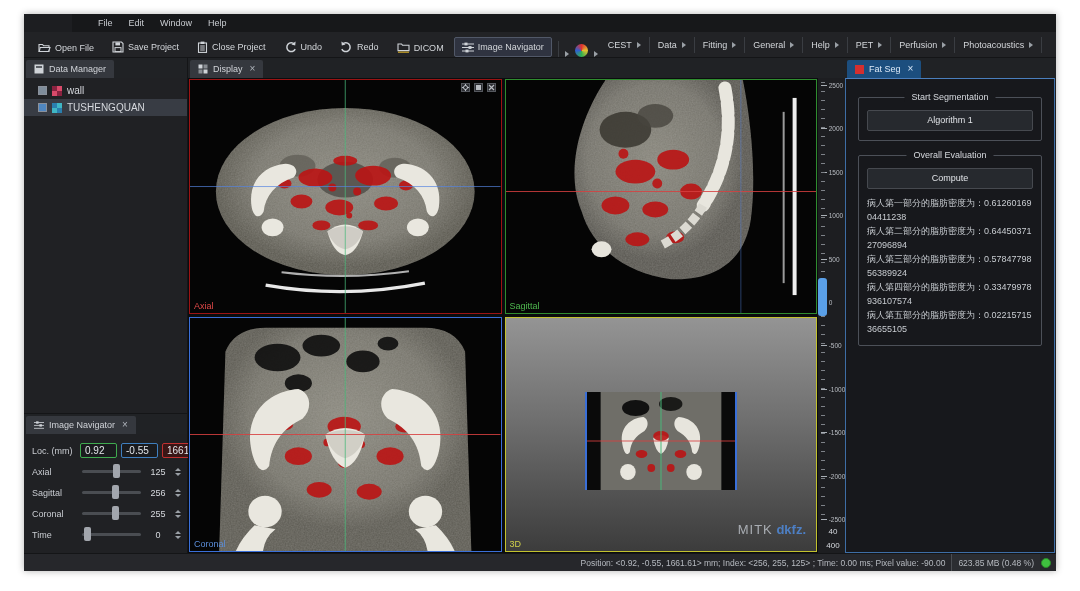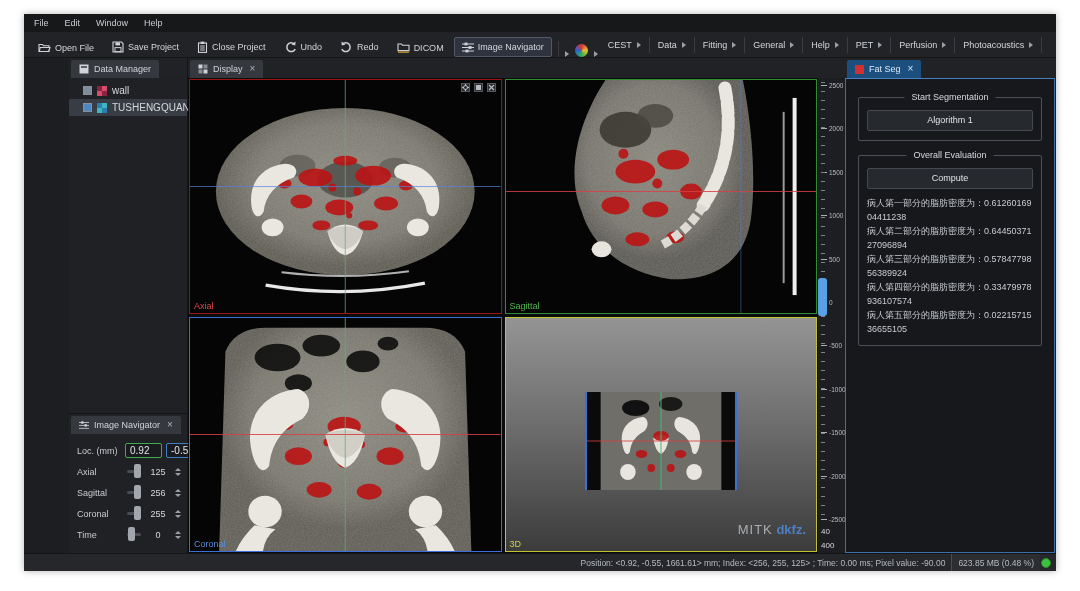--- a/index.html
+++ b/index.html
@@ -1,38 +1,38 @@
 <!DOCTYPE html>
 <html><head>
 <meta charset="utf-8">
 <style>
   * { margin:0; padding:0; box-sizing:border-box; }
   html,body { width:1080px; height:591px; background:#ffffff; font-family:"Liberation Sans", sans-serif; overflow:hidden; }
   .canvas { position:relative; width:1080px; height:591px; background:#ffffff; }
   .app { position:absolute; left:24px; top:14px; width:1032px; height:557px; background:#1d1e21; box-shadow:0 0 7px rgba(0,0,0,.3); display:flex; flex-direction:column; color:#d0d3d8; }
 
   
-  .menubar { height:18px; background:#17181a; display:flex; align-items:center; padding-left:10px; gap:16px; flex:none; }
+  .menubar { height:18px; background:#17181a; display:flex; align-items:center; padding-left:26px; gap:16px; flex:none;margin-left:48px; }
   .menu-item { font-size:9px; color:#c9ccd1; cursor:default; }
 
   
   .toolbar { height:26px; background:#222326; display:flex; align-items:flex-end; padding:0 6px; gap:2px; flex:none; border-bottom:1px solid #141517; }
   .tbtn { display:flex; align-items:center; gap:4px; font-size:9px; color:#d3d6da; padding:3px 7px; border-radius:2px; border:1px solid transparent; white-space:nowrap; }
   .tbtn.active { background:#2f3340; border-color:#515868; }
   .tbtn svg { display:block; }
   .tb-sep { width:1px; height:16px; background:#3a3d42; margin:0 4px; flex:none; }
   .arr-r { width:0; height:0; border-left:4px solid #9aa0a6; border-top:3px solid transparent; border-bottom:3px solid transparent; flex:none; }
   .color-icon { width:13px; height:13px; border-radius:50%; background:conic-gradient(#e03030,#e0c030,#30b050,#3060d0,#e03030); margin:0 4px; flex:none; }
   .view-menus { display:flex; align-items:center; height:100%; overflow:hidden; }
   .vm { display:flex; align-items:center; gap:5px; font-size:9px; color:#d3d6da; padding:0 8px; height:16px; border-right:1px solid #3a3d42; white-space:nowrap; }
   .vm::after { content:""; width:0; height:0; border-left:4px solid #9aa0a6; border-top:3px solid transparent; border-bottom:3px solid transparent; }
 
   
   .content { flex:1; display:flex; min-height:0; }
-  .left-col { width:164px; flex:none; display:flex; flex-direction:column; background:#1d1e21; border-right:1px solid #141517;padding-left:45px; }
+  .left-col { width:164px; flex:none; display:flex; flex-direction:column; background:#1d1e21; border-right:1px solid #141517; }
   .center-col { flex:1; display:flex; flex-direction:column; min-width:0; }
   .right-col { width:211px; flex:none; display:flex; flex-direction:column; background:#1d1e21; }
 
   .tabbar { height:20px; background:#202225; display:flex; align-items:flex-end; padding-left:2px; flex:none; }
   .tab { display:flex; align-items:center; gap:5px; font-size:9px; color:#d0d3d8; background:#35383e; padding:3px 8px; border-radius:2px 2px 0 0; height:18px; }
   .tab .close { color:#aeb3ba; font-size:10px; line-height:8px; margin-left:2px; }
   .tab .close::before { content:"×"; }
   .tab.fatseg { background:#1c4e7e; color:#dce9f7; }
   .tab.fatseg .close { color:#d4e4f5; }
 
@@ -79,21 +79,21 @@
   .pane-ctrls { position:absolute; top:3px; right:5px; display:flex; gap:4px; z-index:3; }
   .pane-ctrls span { width:9px; height:9px; background:#2c2e33; border:1px solid #55585e; display:flex; align-items:center; justify-content:center; }
   .pane-ctrls svg { display:block; }
   .mini3d { position:absolute; left:50%; top:53%; transform:translate(-50%,-50%); width:152px; height:98px; border-left:2px solid #3a6fd8; border-right:2px solid #3a6fd8; }
   .mini3d svg { width:100%; height:100%; display:block; }
   .watermark { position:absolute; right:10px; bottom:14px; font-size:13px; z-index:3; }
   .watermark .w1 { color:#a9adb3; letter-spacing:1px; }
   .watermark .w2 { color:#4d7fc4; font-weight:bold; }
 
   
-  .lw-col { width:27px; flex:none; background:#1d1e21; position:relative; display:flex; flex-direction:column; padding:4px 0 2px 3px; }
+  .lw-col { width:27px; flex:none; background:#1d1e21; position:relative; display:flex; flex-direction:column; padding:4px 0 2px 3px;align-items:center; }
   .lw-scale { flex:1; display:flex; flex-direction:column; justify-content:space-between; position:relative; }
   .lw-scale::before { content:""; position:absolute; left:0; top:0; bottom:0; width:4px;
       background:repeating-linear-gradient(to bottom, #7e8288 0 1px, transparent 1px 9px); }
   .lw-tick { display:flex; align-items:center; gap:2px; height:7px; }
   .lw-mark { width:6px; height:1px; background:#aab0b6; flex:none; }
   .lw-num { font-size:6.5px; color:#b9bdc3; white-space:nowrap; }
   .lw-handle { position:absolute; left:0; top:42%; width:9px; height:38px; background:#5aa0e8; border-radius:3px; z-index:2; }
   .lw-readout { flex:none; font-size:8px; color:#d6d9de; line-height:10px; padding-top:4px; }
 
   

